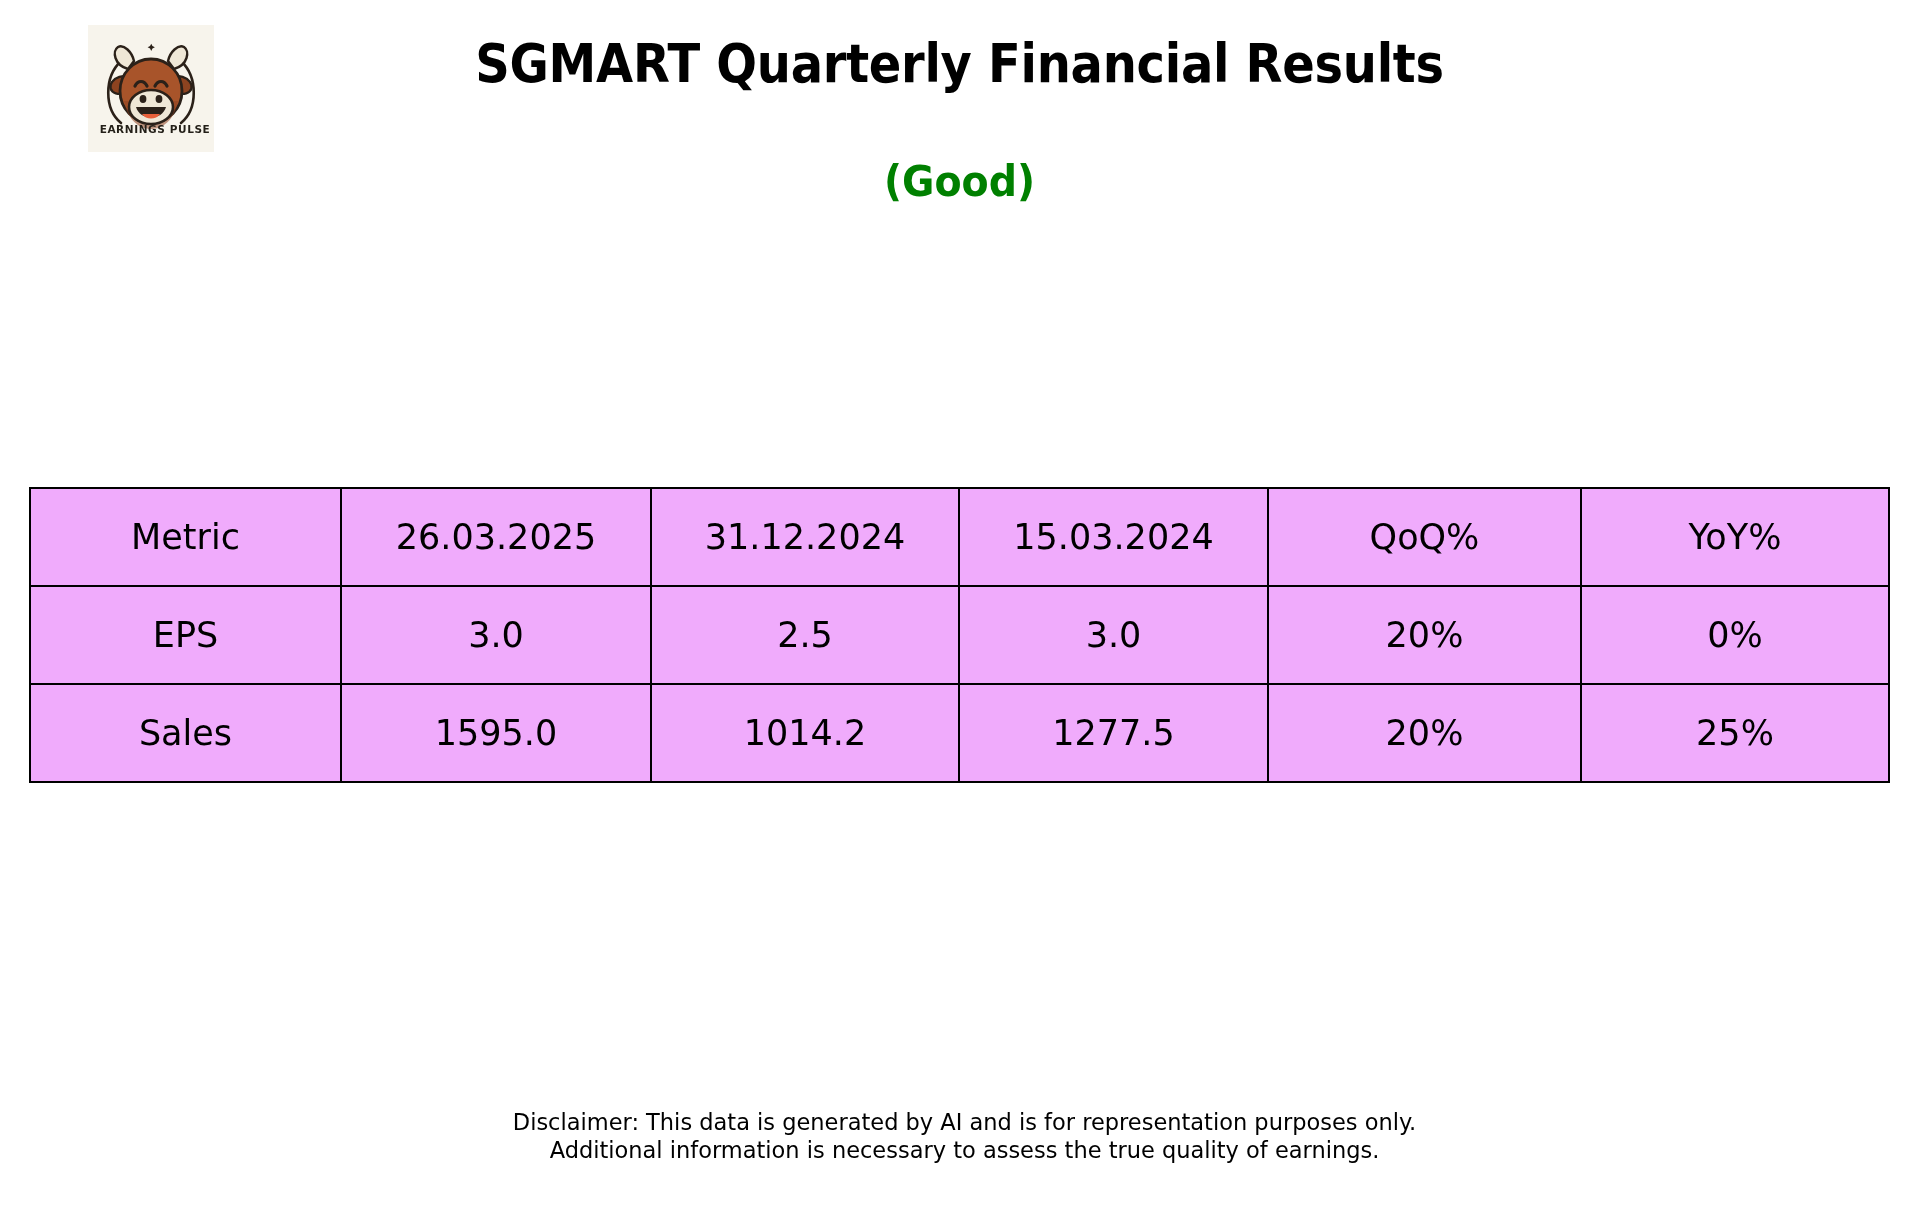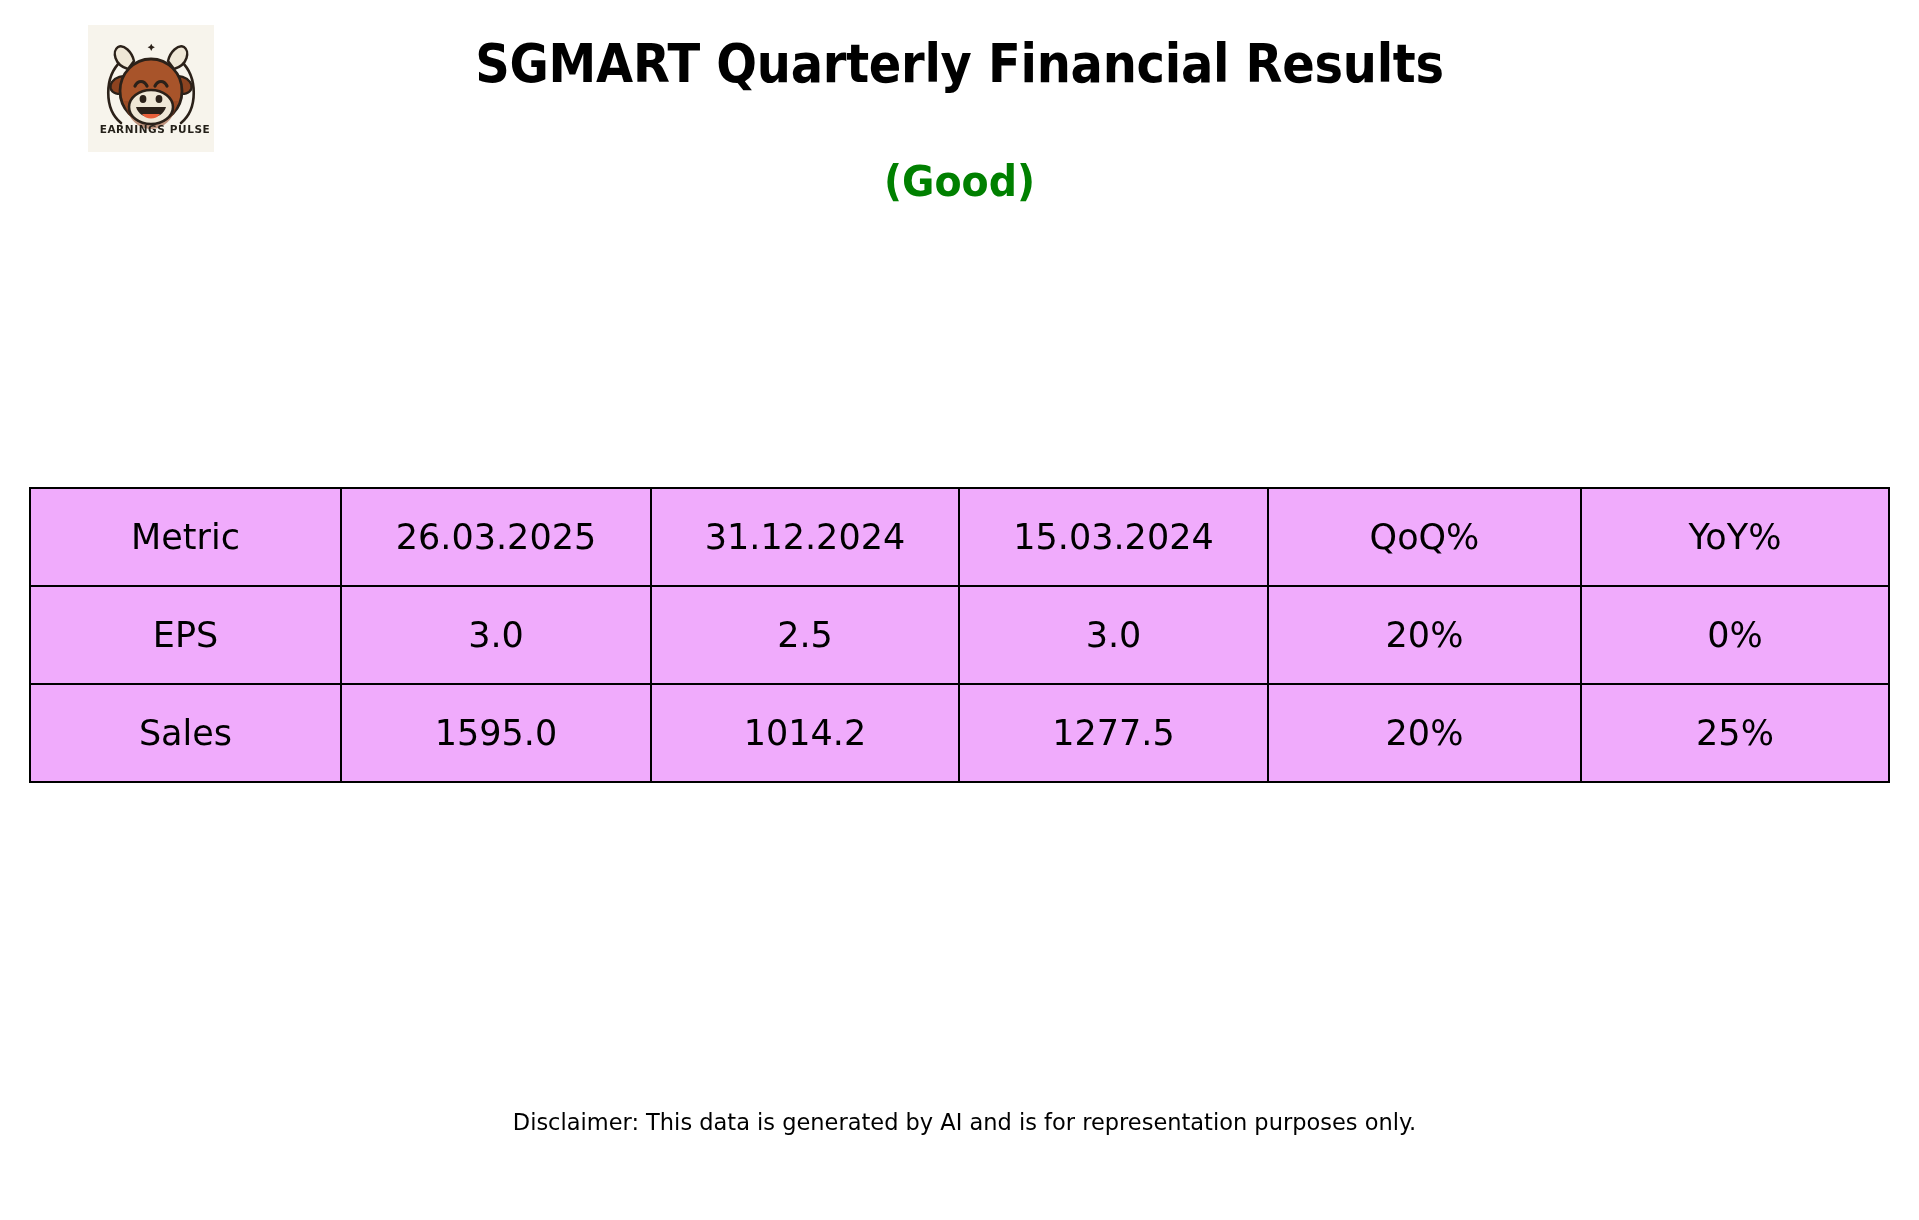--- a/index.html
+++ b/index.html
@@ -197,13 +197,14 @@
         <td>1277.5</td>
         <td class="pos">20%</td>
         <td class="pos">25%</td>
       </tr>
     </tbody>
   </table>
 </div>
 
 <div class="disclaimer">
   <div>Disclaimer: This data is generated by AI and is for representation purposes only.</div>
+  <div>Additional information is necessary to assess the true quality of earnings.</div>
 </div>
 
 </body></html>

